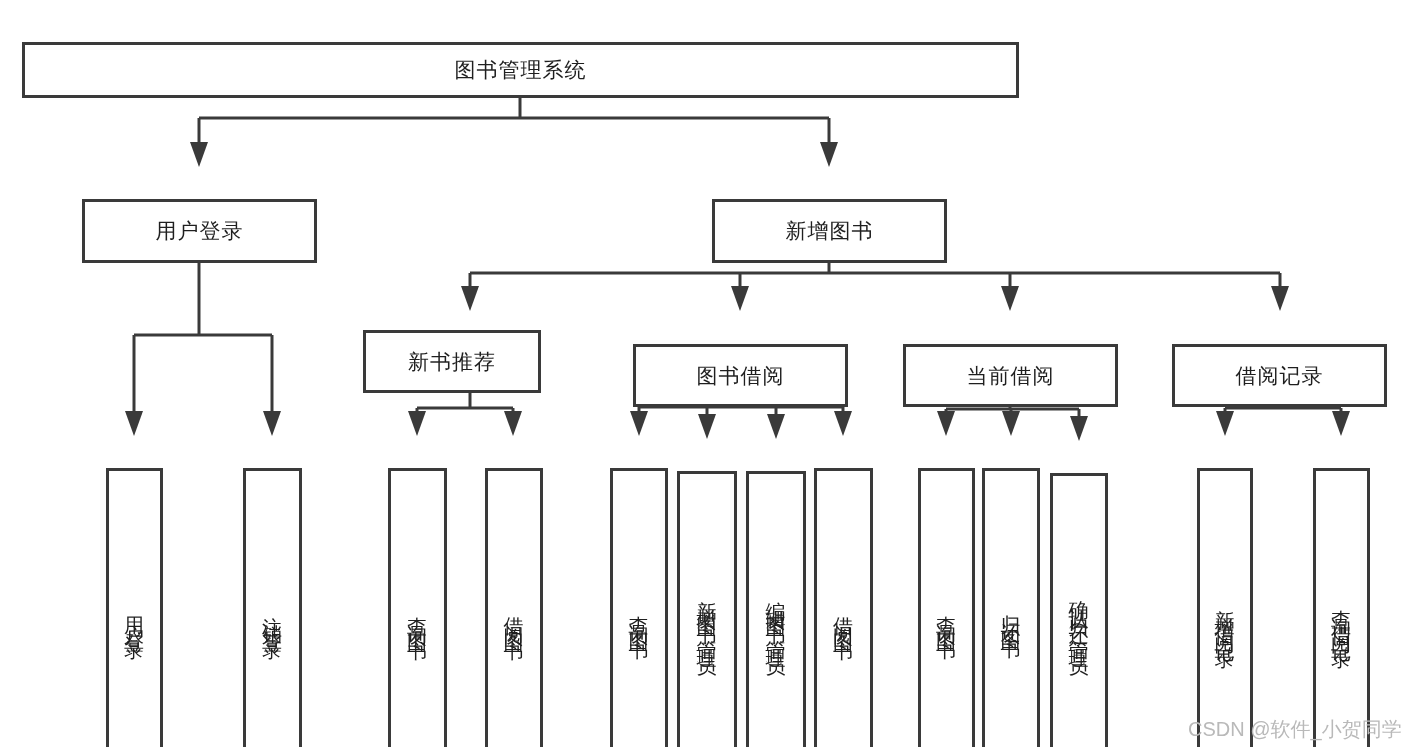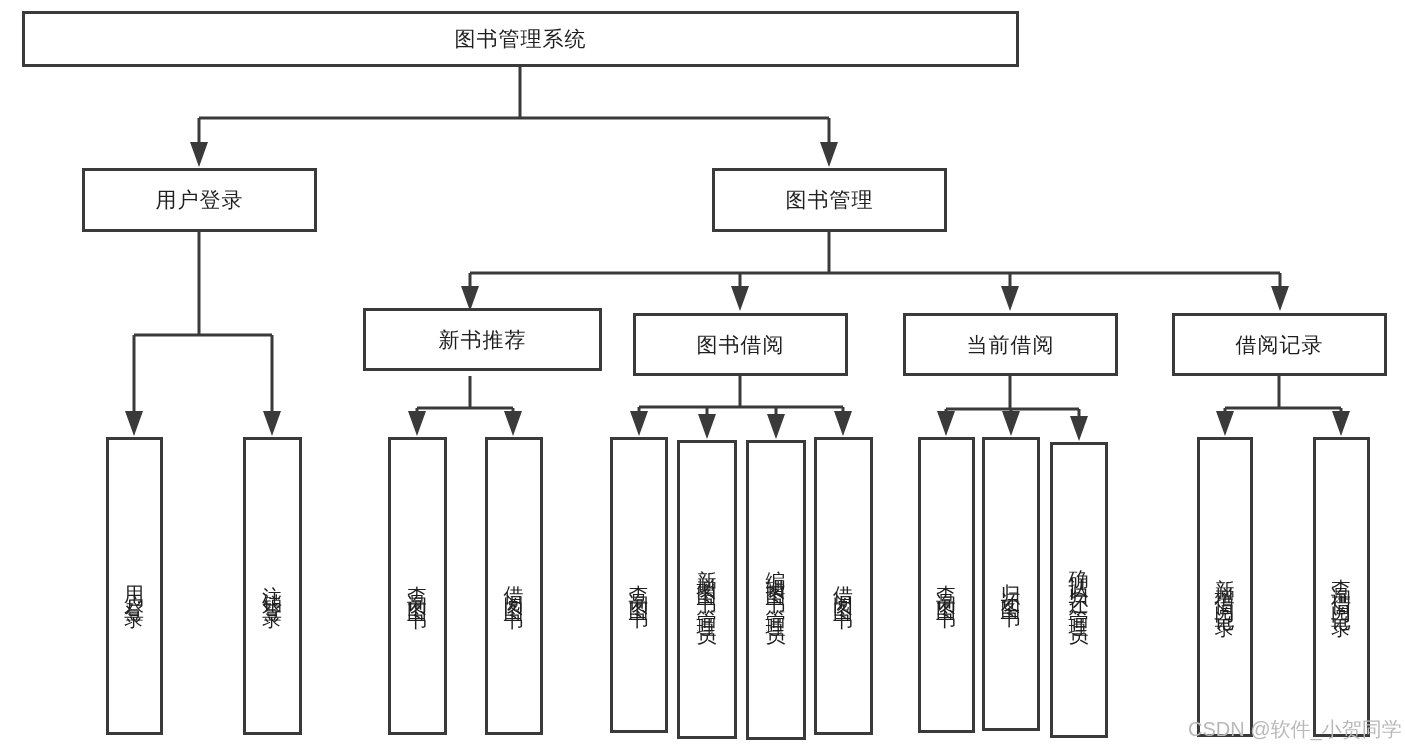--- a/index.html
+++ b/index.html
@@ -20,20 +20,21 @@
   .connectors{position:absolute;left:0;top:0;z-index:1;}
   .connectors path{stroke:var(--line);stroke-width:3;fill:none;}
   .connectors polygon{fill:var(--line);stroke:none;}
   .box{
     position:absolute;z-index:2;
     border:3px solid var(--line);
     background:var(--bg);
     color:var(--text);
     display:flex;align-items:center;justify-content:center;
     text-align:left;
+    margin-top:31px;
   }
   .h-box{font-size:21px;letter-spacing:1px;}
   .v-box{
     font-size:20px;
     writing-mode:vertical-rl;
     text-orientation:mixed;
     letter-spacing:8px;
     line-height:1;
   }
   .watermark{
@@ -107,26 +108,26 @@
     <path d="M1225 408 H1341"></path>
     <path d="M1225 408 V414"></path>
     <path d="M1341 408 V414"></path>
     <polygon points="1216,411 1234,411 1225,436"></polygon>
     <polygon points="1332,411 1350,411 1341,436"></polygon>
   </svg>
 
   <div class="box h-box" style="left:22px;top:11px;width:997px;height:56px">图书管理系统</div>
 
   <div class="box h-box" style="left:82px;top:168px;width:235px;height:64px">用户登录</div>
-  <div class="box h-box" style="left:712px;top:168px;width:235px;height:64px">图书管理</div>
+  <div class="box h-box" style="left:712px;top:168px;width:235px;height:64px">新增图书</div>
 
   <div class="box v-box" style="left:106px;top:437px;width:57px;height:298px">用户登录</div>
   <div class="box v-box" style="left:243px;top:437px;width:59px;height:298px">注销登录</div>
 
-  <div class="box h-box" style="left:363px;top:308px;width:239px;height:63px">新书推荐</div>
+  <div class="box h-box" style="left:363px;top:299px;width:178px;height:63px">新书推荐</div>
   <div class="box h-box" style="left:903px;top:313px;width:215px;height:63px">当前借阅</div>
   <div class="box h-box" style="left:633px;top:313px;width:215px;height:63px">图书借阅</div>
   <div class="box h-box" style="left:1172px;top:313px;width:215px;height:63px">借阅记录</div>
 
   <div class="box v-box" style="left:388px;top:437px;width:59px;height:298px">查询图书</div>
   <div class="box v-box" style="left:485px;top:437px;width:58px;height:298px">借阅图书</div>
 
   <div class="box v-box" style="left:610px;top:437px;width:58px;height:296px">查询图书</div>
   <div class="box v-box" style="left:677px;top:440px;width:60px;height:299px">新增图书（管理员）</div>
   <div class="box v-box" style="left:746px;top:440px;width:60px;height:300px">编辑图书（管理员）</div>

